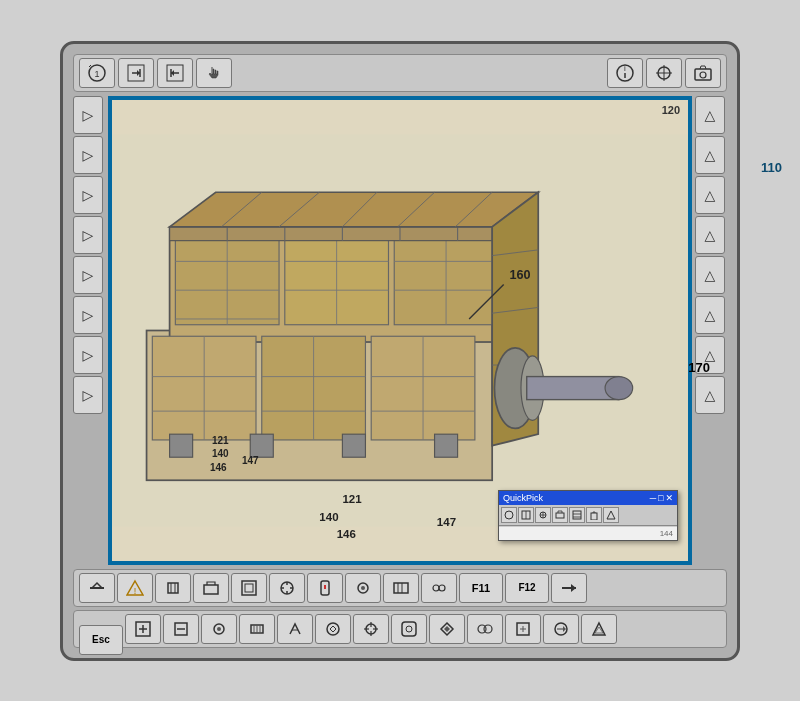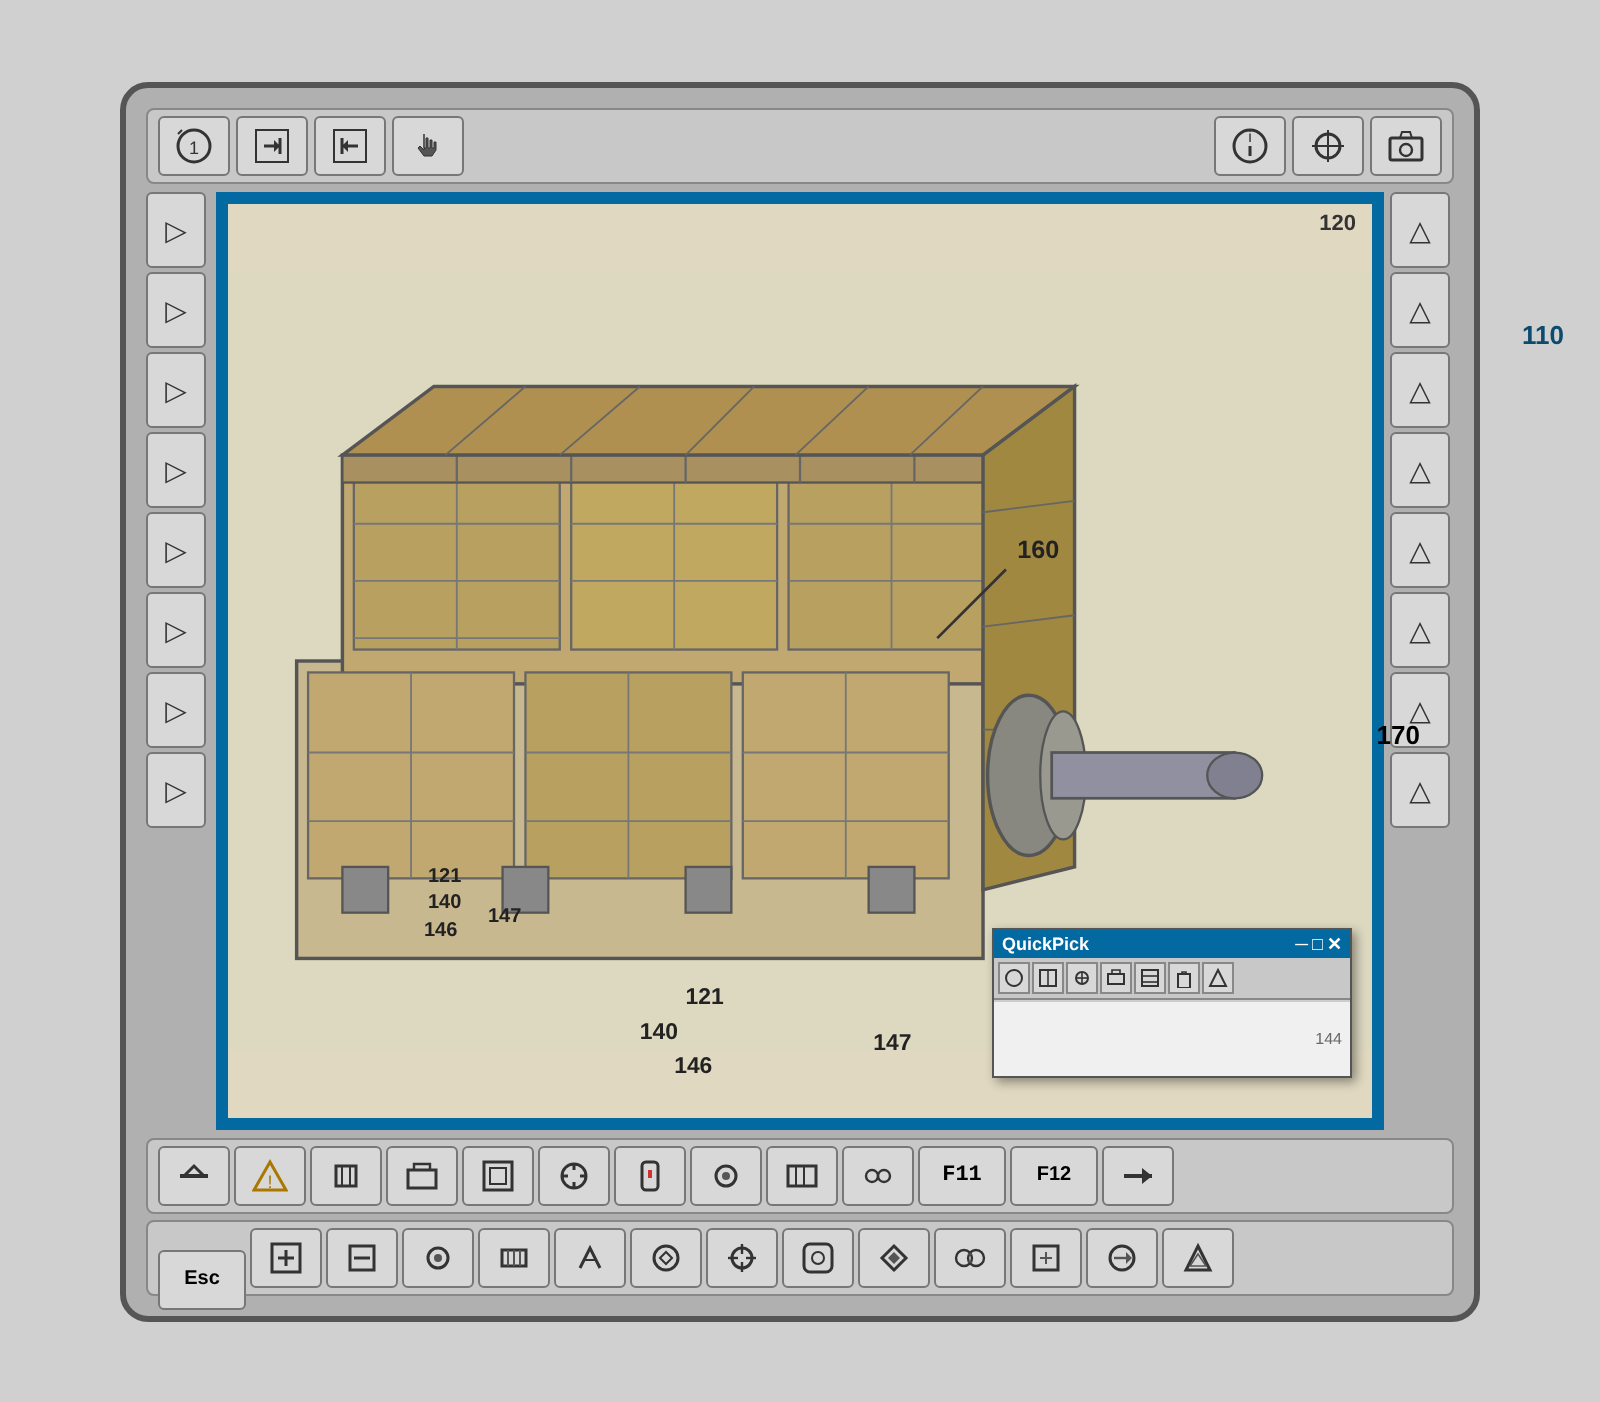--- a/index.html
+++ b/index.html
@@ -105,21 +105,21 @@
       justify-content: center;
       font-size: 14px;
       cursor: pointer;
       color: #333;
     }
 
     
     .center-display {
       flex: 1;
       background: #e0d8c0;
-      border: 6px solid #0369a1;
+      border: 4px solid #0369a1;
       position: relative;
       overflow: hidden;
     }
 
     .ref-120 {
       position: absolute;
       top: 4px;
       right: 8px;
       font-size: 11px;
       font-weight: bold;
@@ -140,25 +140,25 @@
       right: 10px;
       width: 180px;
       background: #f0f0f0;
       border: 1px solid #555;
       box-shadow: 2px 2px 5px rgba(0,0,0,0.4);
       font-size: 9px;
       z-index: 10;
     }
 
     .quickpick-title-bar {
-      background: #0369a1;
+      background: #1d4ed8;
       color: white;
       padding: 2px 4px;
       font-size: 9px;
-      font-weight: bold;
+      font-weight: normal;
       display: flex;
       justify-content: space-between;
       align-items: center;
     }
 
     .quickpick-icons {
       display: flex;
       flex-direction: row;
       gap: 1px;
       background: #c8c8c8;
@@ -206,21 +206,21 @@
     .qp-dot {
       width: 6px;
       height: 6px;
       border-radius: 50%;
       background: #555;
       flex-shrink: 0;
     }
 
     .qp-footer {
       text-align: right;
-      padding: 14px 4px;
+      padding: 2px 4px;
       font-size: 8px;
       color: #666;
       border-top: 1px solid #ccc;
     }
 
     
     .ref-label {
       position: absolute;
       font-size: 10px;
       font-weight: bold;
@@ -586,21 +586,21 @@
               <line x1="6" y1="4" x2="6" y2="14" stroke="#333" stroke-width="1"></line>
               <line x1="10" y1="4" x2="10" y2="14" stroke="#333" stroke-width="1"></line>
             </svg>
         </div>
         <div class="bottom-btn">
           <svg width="18" height="18" viewBox="0 0 18 18">
               <circle cx="6" cy="9" r="3" stroke="#333" stroke-width="1.2" fill="none"></circle>
               <circle cx="12" cy="9" r="3" stroke="#333" stroke-width="1.2" fill="none"></circle>
             </svg>
         </div>
-        <div class="bottom-btn wide" style="font-size:11px; font-weight:bold;font-family:Liberation Mono, monospace;">F11</div>
+        <div class="bottom-btn wide" style="font-size:11px; font-weight:bold;">F11</div>
         <div class="bottom-btn wide" style="font-size:10px; font-weight:bold;">F12</div>
         <div class="bottom-btn">
           <svg width="18" height="18" viewBox="0 0 18 18">
               <line x1="2" y1="9" x2="16" y2="9" stroke="#333" stroke-width="2"></line>
               <polygon points="11,5 16,9 11,13" fill="#333"></polygon>
             </svg>
         </div>
       </div>
 
       <div class="bottom-toolbar-row">

